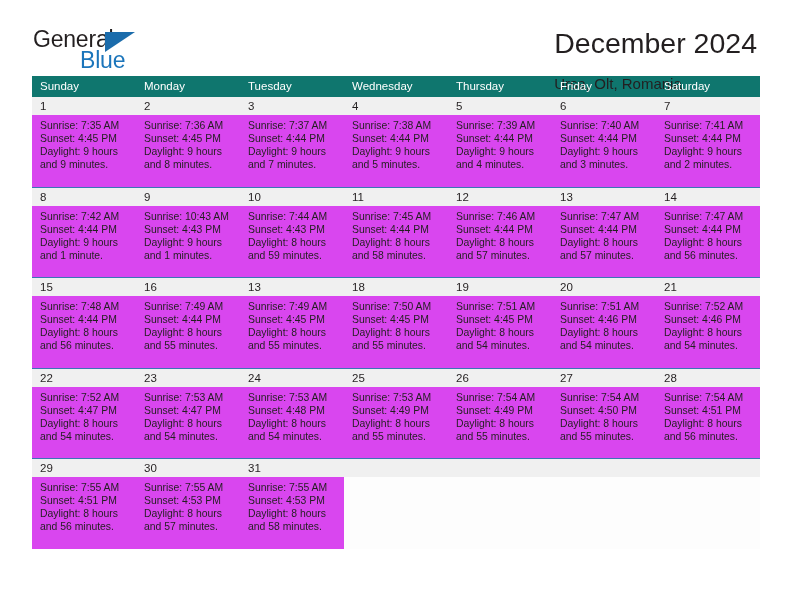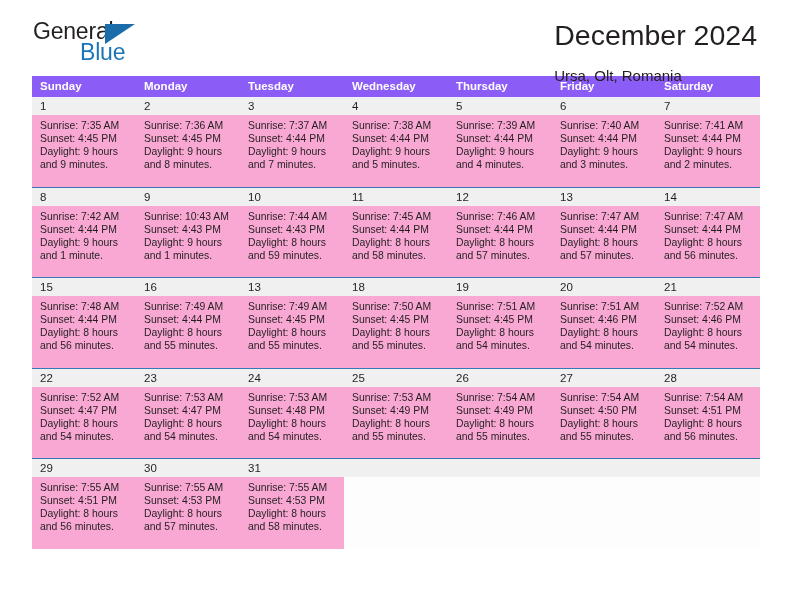--- a/index.html
+++ b/index.html
@@ -15,21 +15,21 @@
     height: 612px;
     position: relative;
     padding: 0;
   }
 
   
   .topbar {
     display: flex;
     align-items: flex-start;
     justify-content: space-between;
-    padding: 20px 33px 0 33px;
+    padding: 28px 33px 0 33px;
     height: 76px;
   }
   .brand {
     position: relative;
     width: 110px;
     height: 48px;
     line-height: 1;
     user-select: none;
   }
   .brand-general {
@@ -81,44 +81,44 @@
   
   .cal {
     margin: 0 auto;
     width: 728px;
     border-collapse: collapse;
     table-layout: fixed;
   }
   .cal col { width: 104px; }
 
   .cal thead th {
-    background: #8b5cf6;
+    background: #0f766e;
     color: #ffffff;
     font-size: 11.5px;
-    font-weight: bold;
+    font-weight: normal;
     text-align: left;
     padding: 5px 0 5px 8px;
     height: 21px;
     line-height: 11px;
   }
 
   .daynum-row td {
     background: #f0f0f0;
     font-size: 11.5px;
     color: #231f20;
     padding: 4px 0 3px 8px;
     height: 17px;
     line-height: 11px;
     vertical-align: top;
     border-top: 1px solid #3a77b6;
   }
   .daynum-row.first td { border-top: none; }
 
   .detail-row td {
-    background: #f9a8d4;
+    background: #d946ef;
     font-size: 10.4px;
     color: #231f20;
     padding: 4px 4px 4px 8px;
     vertical-align: top;
     height: 72px;
     line-height: 13.1px;
   }
   .detail-row td .ln { display: block; white-space: nowrap; }
   .detail-row td.empty { background: #fdfdfd; }
   .daynum-row td.empty { background: #f0f0f0; }

